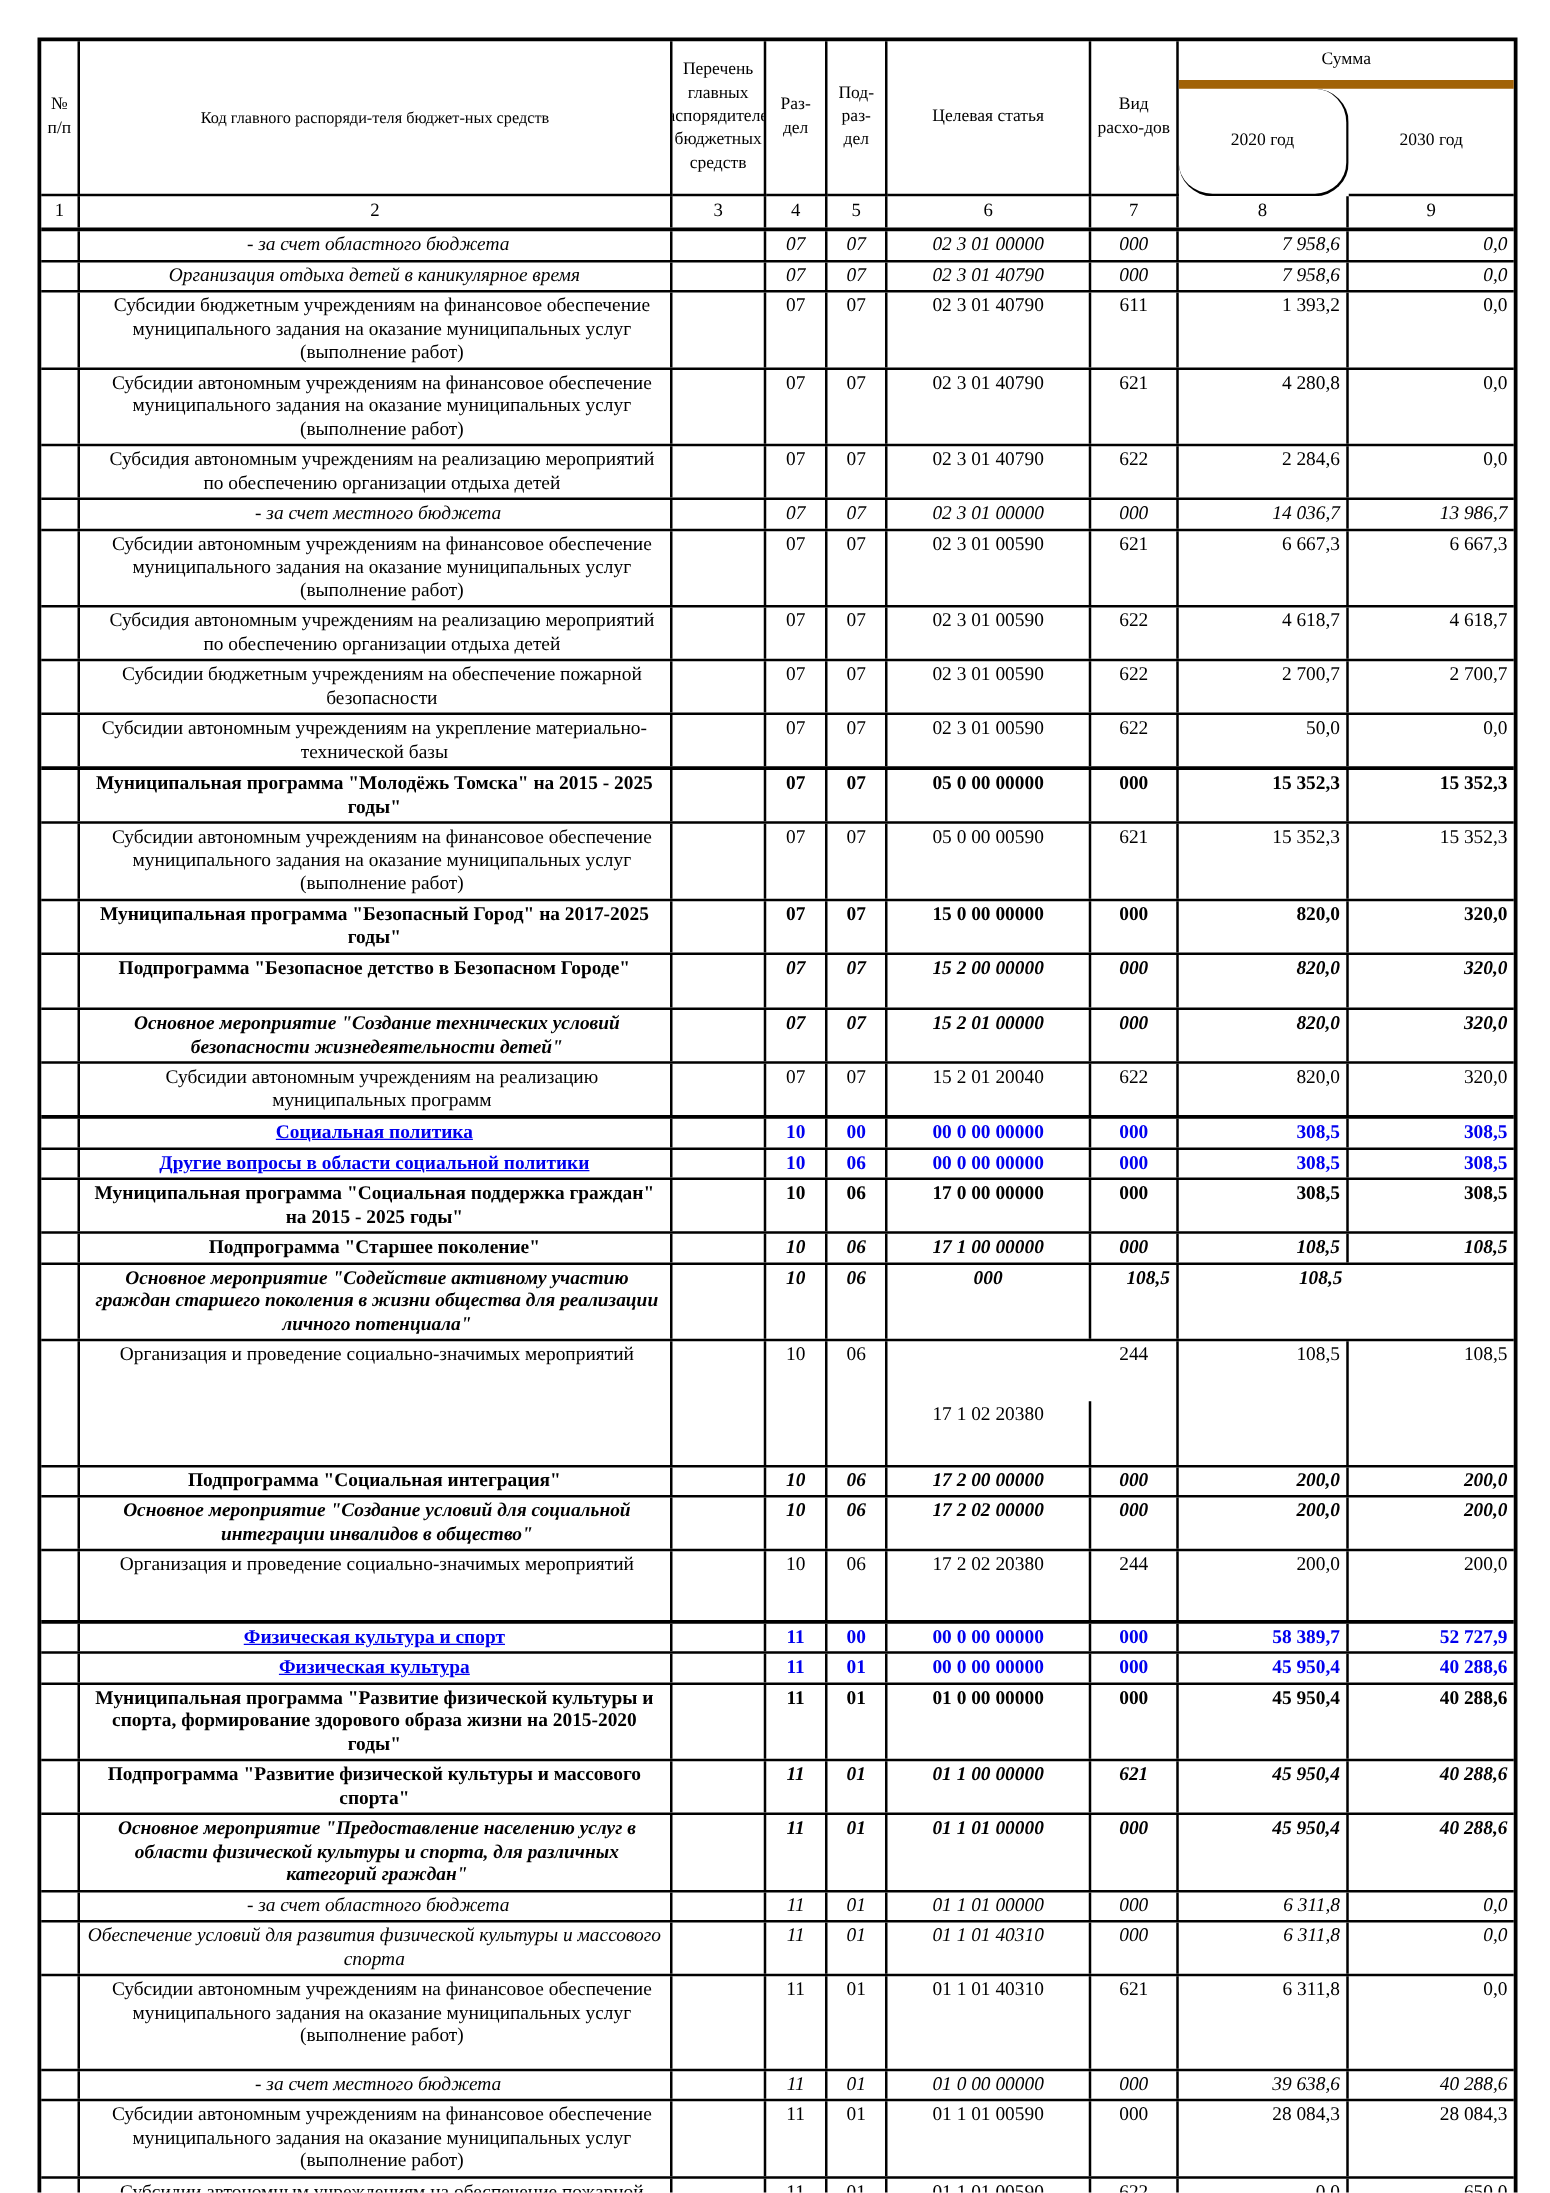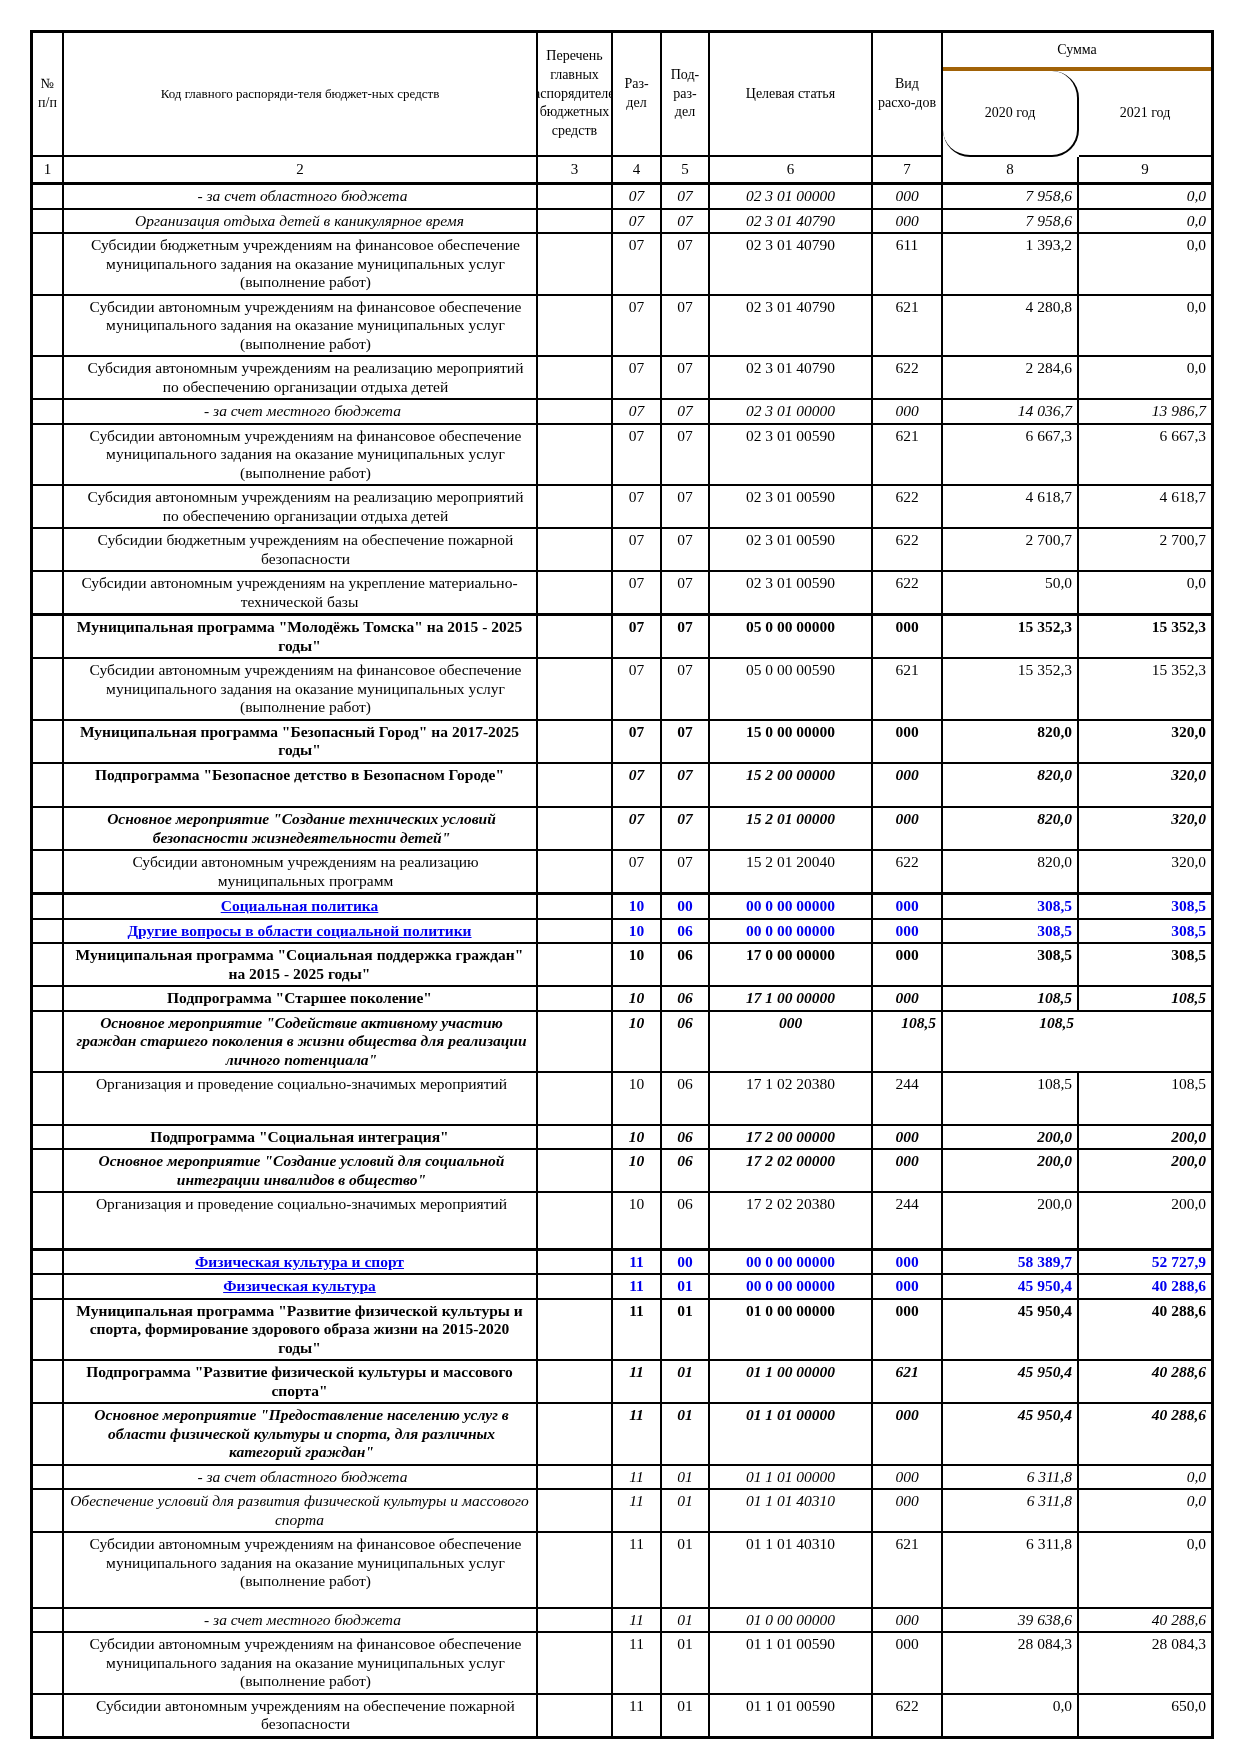--- a/index.html
+++ b/index.html
@@ -23,21 +23,21 @@
     border-bottom:3px solid #000;
   }
   .hc{
     border-right:2px solid #000;
     display:flex;align-items:center;justify-content:center;
     text-align:center;font-size:14px;line-height:1.35;padding:1px 2px;
     overflow:hidden;
   }
   .hc.span2{grid-row:1/3;border-bottom:2px solid #000;}
   .hc.nr{border-right:none;}
-  .h-summa{grid-column:8/10;grid-row:1;border-right:none;border-bottom:4px solid #a16207;}
+  .h-summa{grid-column:8/10;grid-row:1;border-right:none;border-bottom:7px solid #a16207;}
   .h-year{grid-row:2;border-bottom:2px solid #000;}
   .h-code{font-size:13px;}
   .h-name-inner{max-width:245px;display:inline-block;}
   .idx{grid-row:3;border-bottom:none;font-size:15px;}
   
   .row{
     display:grid;grid-template-columns:var(--cols);
     border-bottom:2px solid #000;
     font-size:15.5px;line-height:18.5px;
     align-items:stretch;
@@ -85,21 +85,21 @@
     <div class="hc span2">
         <span>Вид расхо-дов</span>
       </div>
     <div class="hc h-summa">
         <span>Сумма</span>
       </div>
     <div class="hc h-year" style="grid-column:8;border-radius:27px;">
         <span>2020 год</span>
       </div>
     <div class="hc h-year nr" style="grid-column:9;">
-        <span>2021 год</span>
+        <span>2030 год</span>
       </div>
 
   <div class="hc idx" style="grid-column: 1;">1</div>
       <div class="hc idx" style="grid-column: 2;">2</div>
       <div class="hc idx" style="grid-column: 3;">3</div>
       <div class="hc idx" style="grid-column: 4;">4</div>
       <div class="hc idx" style="grid-column: 5;">5</div>
       <div class="hc idx" style="grid-column: 6;">6</div>
       <div class="hc idx" style="grid-column: 7;">7</div>
       <div class="hc idx" style="grid-column: 8;">8</div>
@@ -335,21 +335,21 @@
         <div class="cell num">000</div>
         <div class="cell amt">108,5</div>
         <div class="cell amt">108,5</div>
       </div>
       <div class="row">
         <div class="cell num" style="padding-bottom: 30px;"></div>
         <div class="cell name" style="padding-left: 8px; padding-bottom: 30px;"><span>Организация и проведение социально-значимых мероприятий</span></div>
         <div class="cell num" style="padding-bottom: 30px;"></div>
         <div class="cell num" style="padding-bottom: 30px;">10</div>
         <div class="cell num" style="padding-bottom: 30px;">06</div>
-        <div class="cell num" style="padding-bottom: 30px;">17 1 02 20380</div>
+        <div class="cell num" style="padding-bottom: 30px; margin-top: 48px;">17 1 02 20380</div>
         <div class="cell num" style="padding-bottom: 30px;">244</div>
         <div class="cell amt" style="padding-bottom: 30px;">108,5</div>
         <div class="cell amt" style="padding-bottom: 30px;">108,5</div>
       </div>
       <div class="row r-b">
         <div class="cell num"></div>
         <div class="cell name"><span>Подпрограмма "Социальная интеграция"</span></div>
         <div class="cell num"></div>
         <div class="cell num n-bi">10</div>
         <div class="cell num n-bi">06</div>

